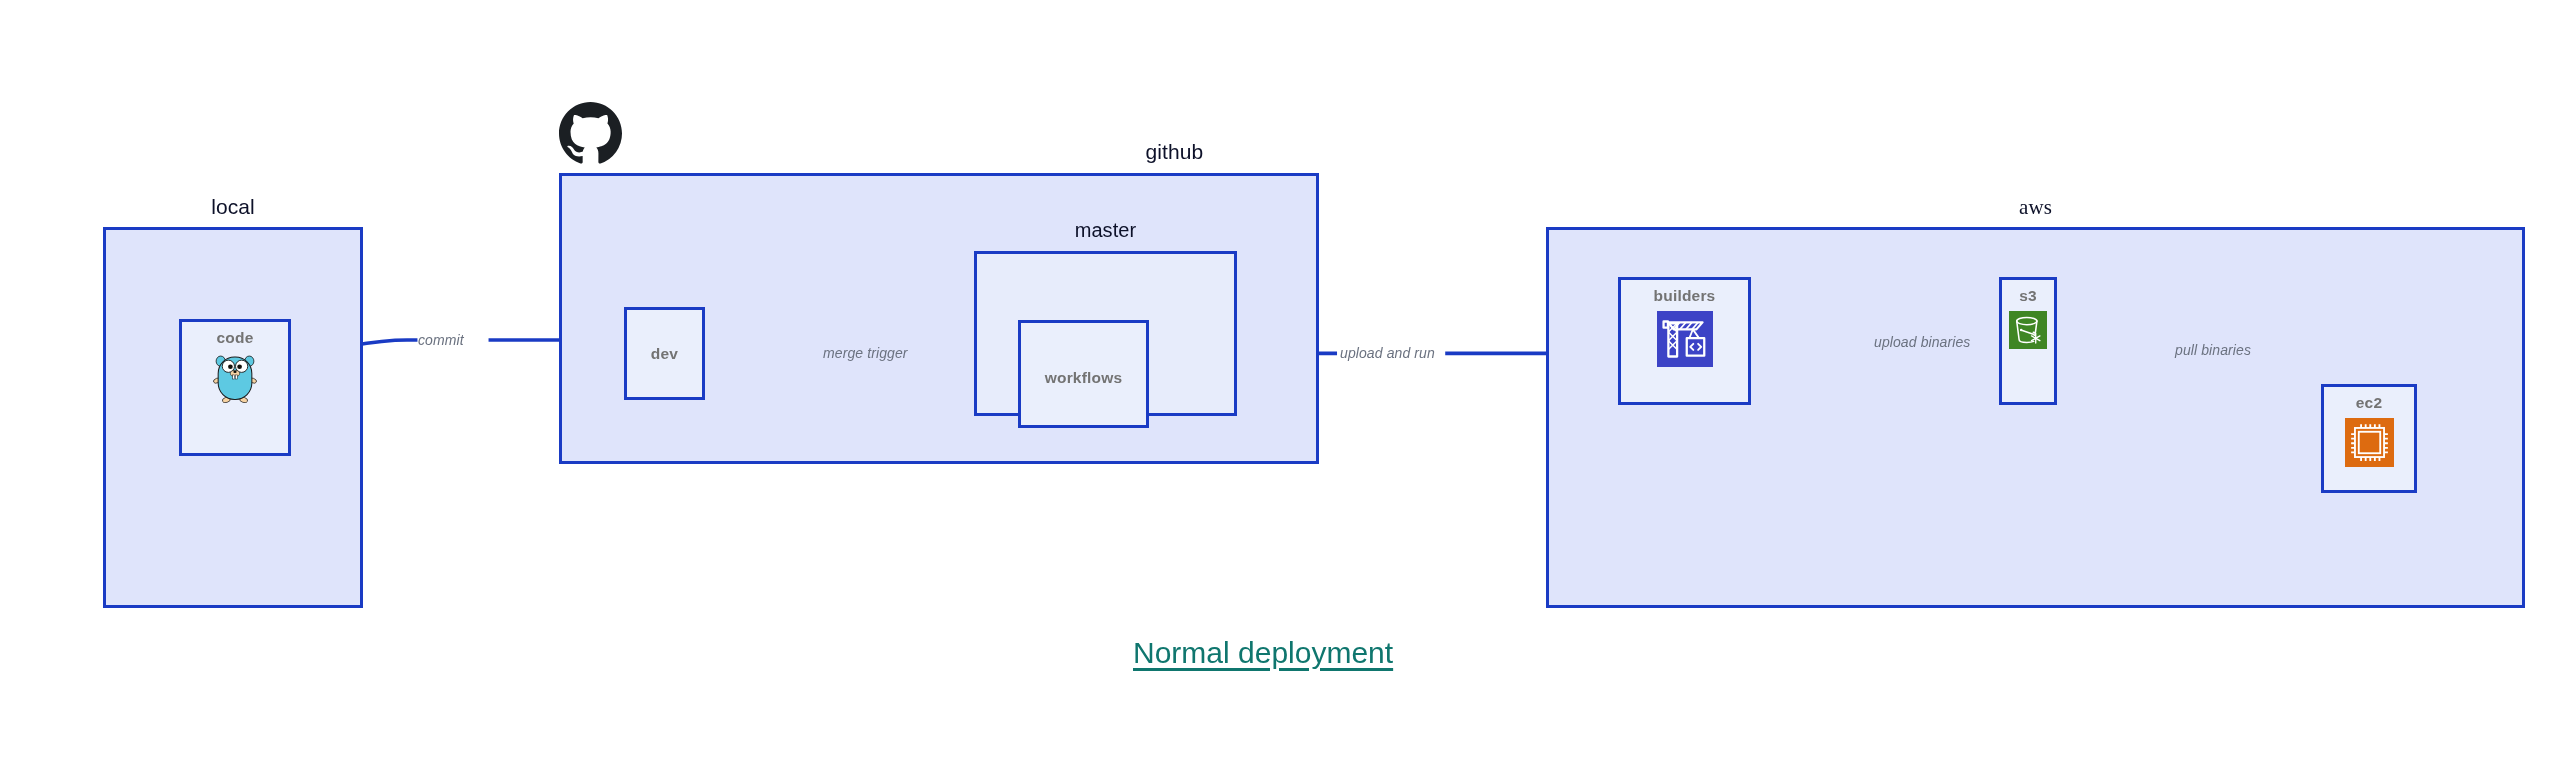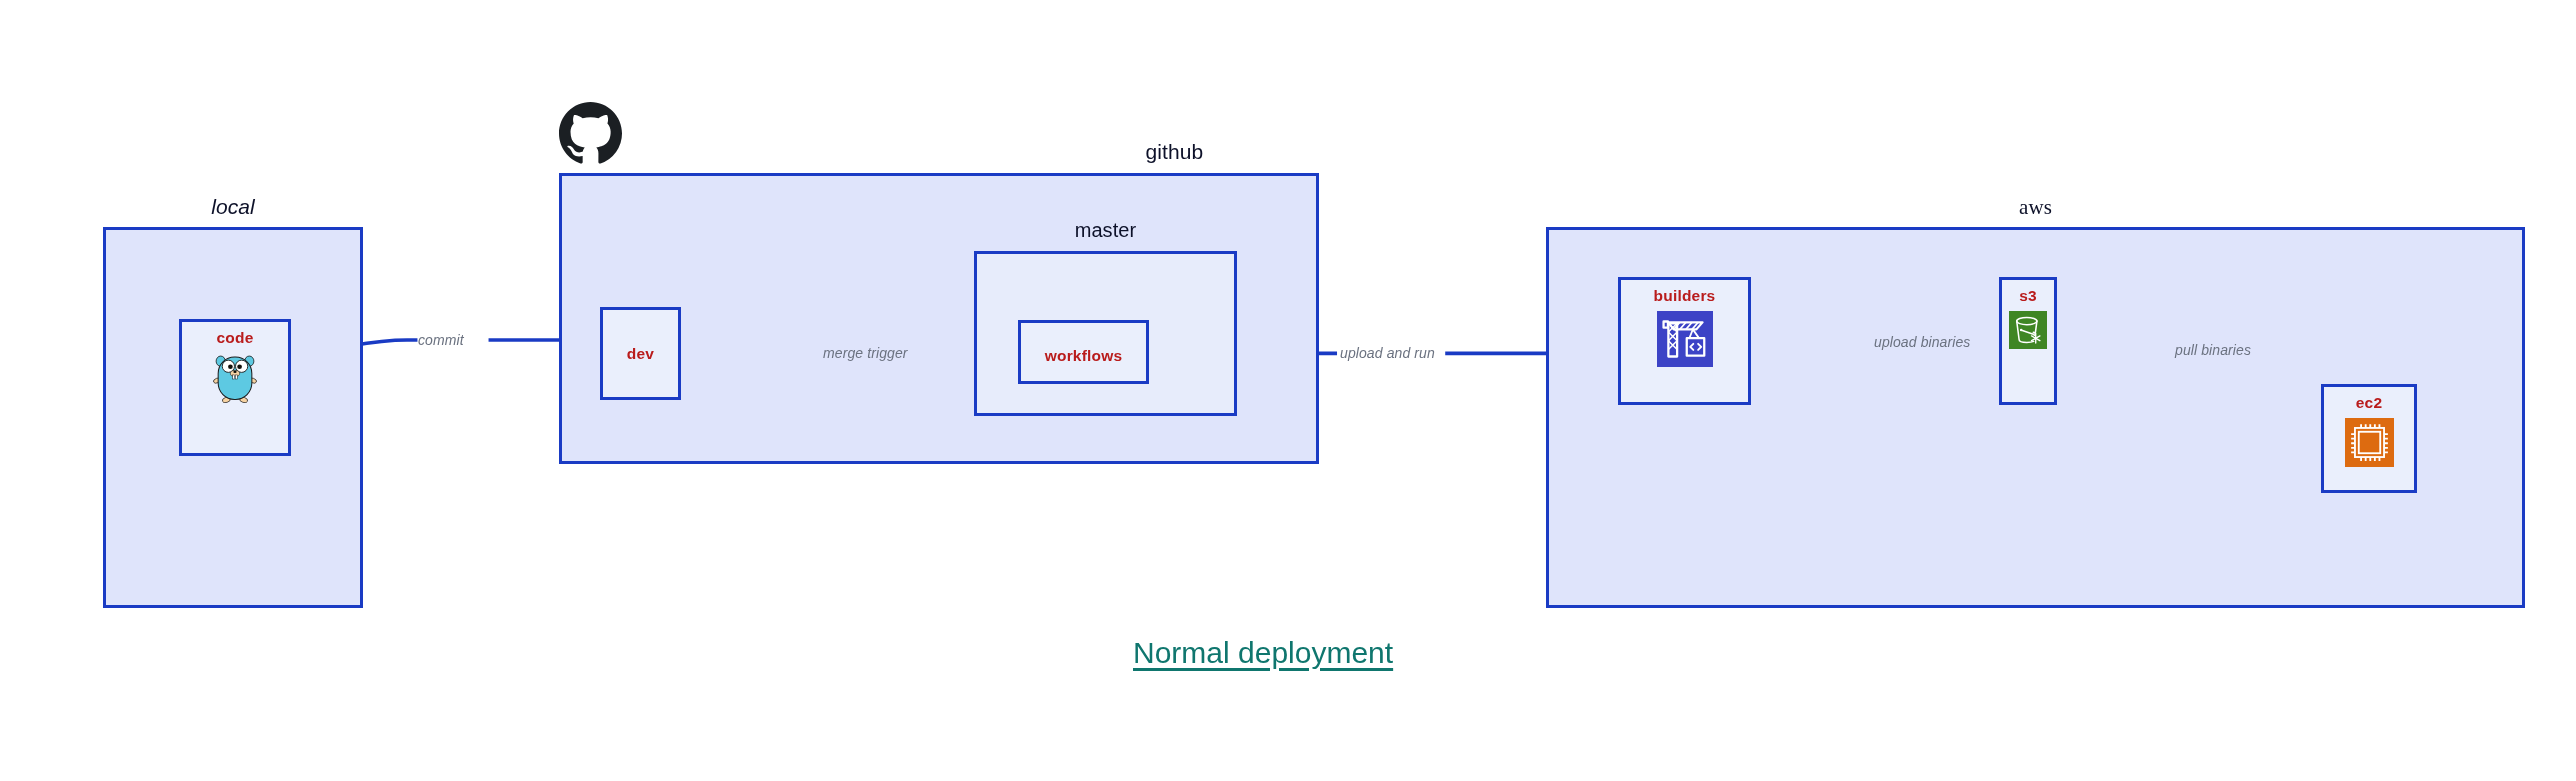--- a/index.html
+++ b/index.html
@@ -48,21 +48,21 @@
     position: absolute;
     background: #eaeffc;
     border: 3.1px solid #1a3bc4;
     box-sizing: border-box;
     display: flex;
     flex-direction: column;
     align-items: center;
     padding-top: 7.2px;
   }
   .node-label {
-    color: #b91c1c;
+    color: #737373;
     font-size: 15.5px;
     font-weight: bold;
     white-space: nowrap;
     letter-spacing: 0.2px;
   }
   .node-icon {
     margin-top: 6.2px;
     line-height: 0;
   }
 
@@ -125,21 +125,21 @@
     <path d="M 2230,686 L 2595,686" fill="none" stroke="#1a3bc4" stroke-width="7"></path>
     <path d="M 2805,686 L 3135,686" fill="none" stroke="#1a3bc4" stroke-width="7" marker-end="url(#arrowhead)"></path>
 
     <path d="M 3400,665 L 3540,665" fill="none" stroke="#1a3bc4" stroke-width="7"></path>
     <path d="M 3765,665 L 3880,665" fill="none" stroke="#1a3bc4" stroke-width="7" marker-end="url(#arrowhead)"></path>
 
     <path d="M 4070,665 C 4150,665 4180,690 4215,700" fill="none" stroke="#1a3bc4" stroke-width="7"></path>
     <path d="M 4340,710 C 4400,735 4460,790 4505,805" fill="none" stroke="#1a3bc4" stroke-width="7" marker-end="url(#arrowhead)"></path>
   </svg>
 
-  <div class="group-label" style="left:103px; top:195px; width:260px; text-align:center;font-style:italic;">local</div>
+  <div class="group-label" style="left:103px; top:195px; width:260px; text-align:center;">local</div>
 
   <div class="group" style="left:103px; top:227px; width:260px; height:381px;"></div>
 
   <div class="node" style="left:179px; top:319px; width:112px; height:137px;">
     <span class="node-label">code</span>
     <span class="node-icon">
       <svg width="44" height="50" viewBox="0 0 86 98" xmlns="http://www.w3.org/2000/svg">
 
         <ellipse cx="15" cy="16" rx="9" ry="10" fill="#5dc9e2" stroke="#1b1b1b" stroke-width="1.6"></ellipse>
 
@@ -180,25 +180,25 @@
   </div>
 
   <div class="group-label" style="left:1061px; top:140px; width:227px; text-align:center;">github</div>
 
   <div class="group" style="left:559px; top:173px; width:760px; height:291px;"></div>
 
   <div class="group-label" style="left:974px; top:219px; width:263px; text-align:center; font-size:20px;">master</div>
 
   <div class="subgroup" style="left:974px; top:251px; width:263px; height:165px;"></div>
 
-  <div class="node" style="left:600px; top:307px; width:81px; height:93px; justify-content:center; padding-top:0;">
+  <div class="node" style="left:624px; top:307px; width:81px; height:93px; justify-content:center; padding-top:0;">
     <span class="node-label">dev</span>
   </div>
 
-  <div class="node" style="left:1018px; top:320px; width:131px; height:64px; justify-content:center; padding-top:8px;">
+  <div class="node" style="left:1018px; top:320px; width:131px; height:108px; justify-content:center; padding-top:8px;">
     <span class="node-label">workflows</span>
   </div>
 
   <div class="group-label" style="left:1546px; top:195px; width:979px; text-align:center;font-family:Liberation Serif, serif;">aws</div>
 
   <div class="group" style="left:1546px; top:227px; width:979px; height:381px;"></div>
 
   <div class="node" style="left:1618px; top:277px; width:133px; height:128px;">
     <span class="node-label">builders</span>
     <span class="node-icon">

